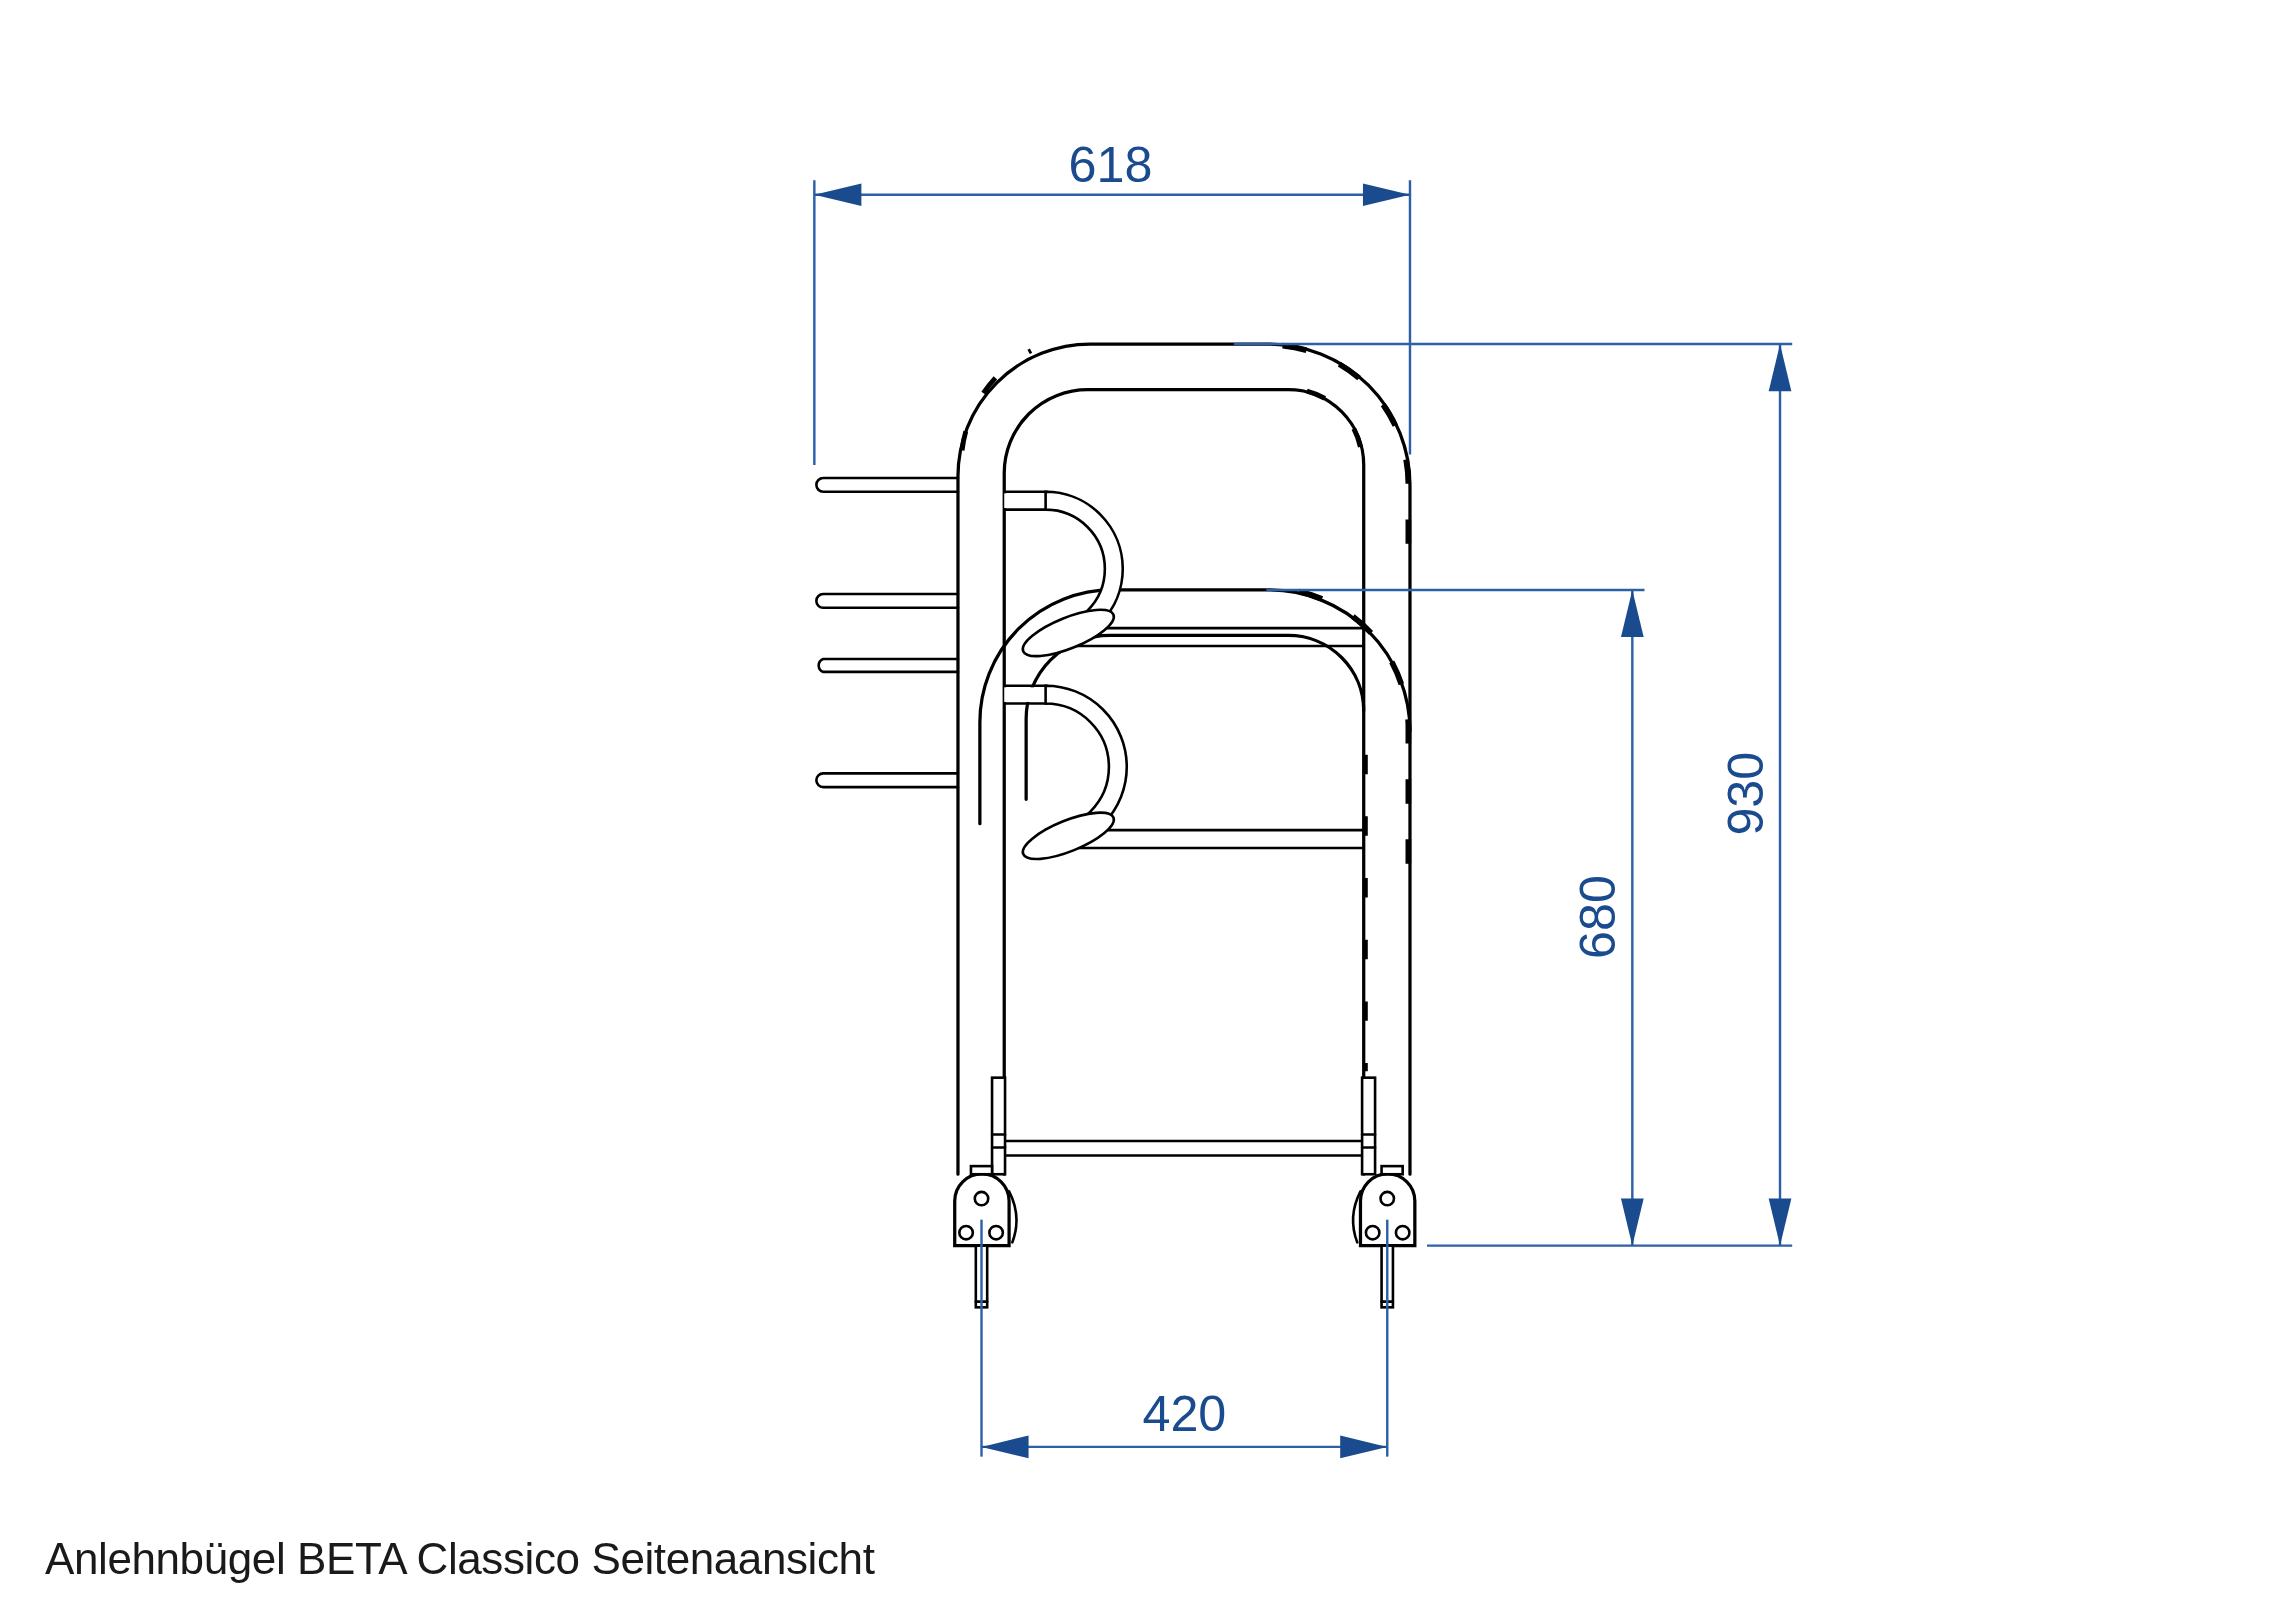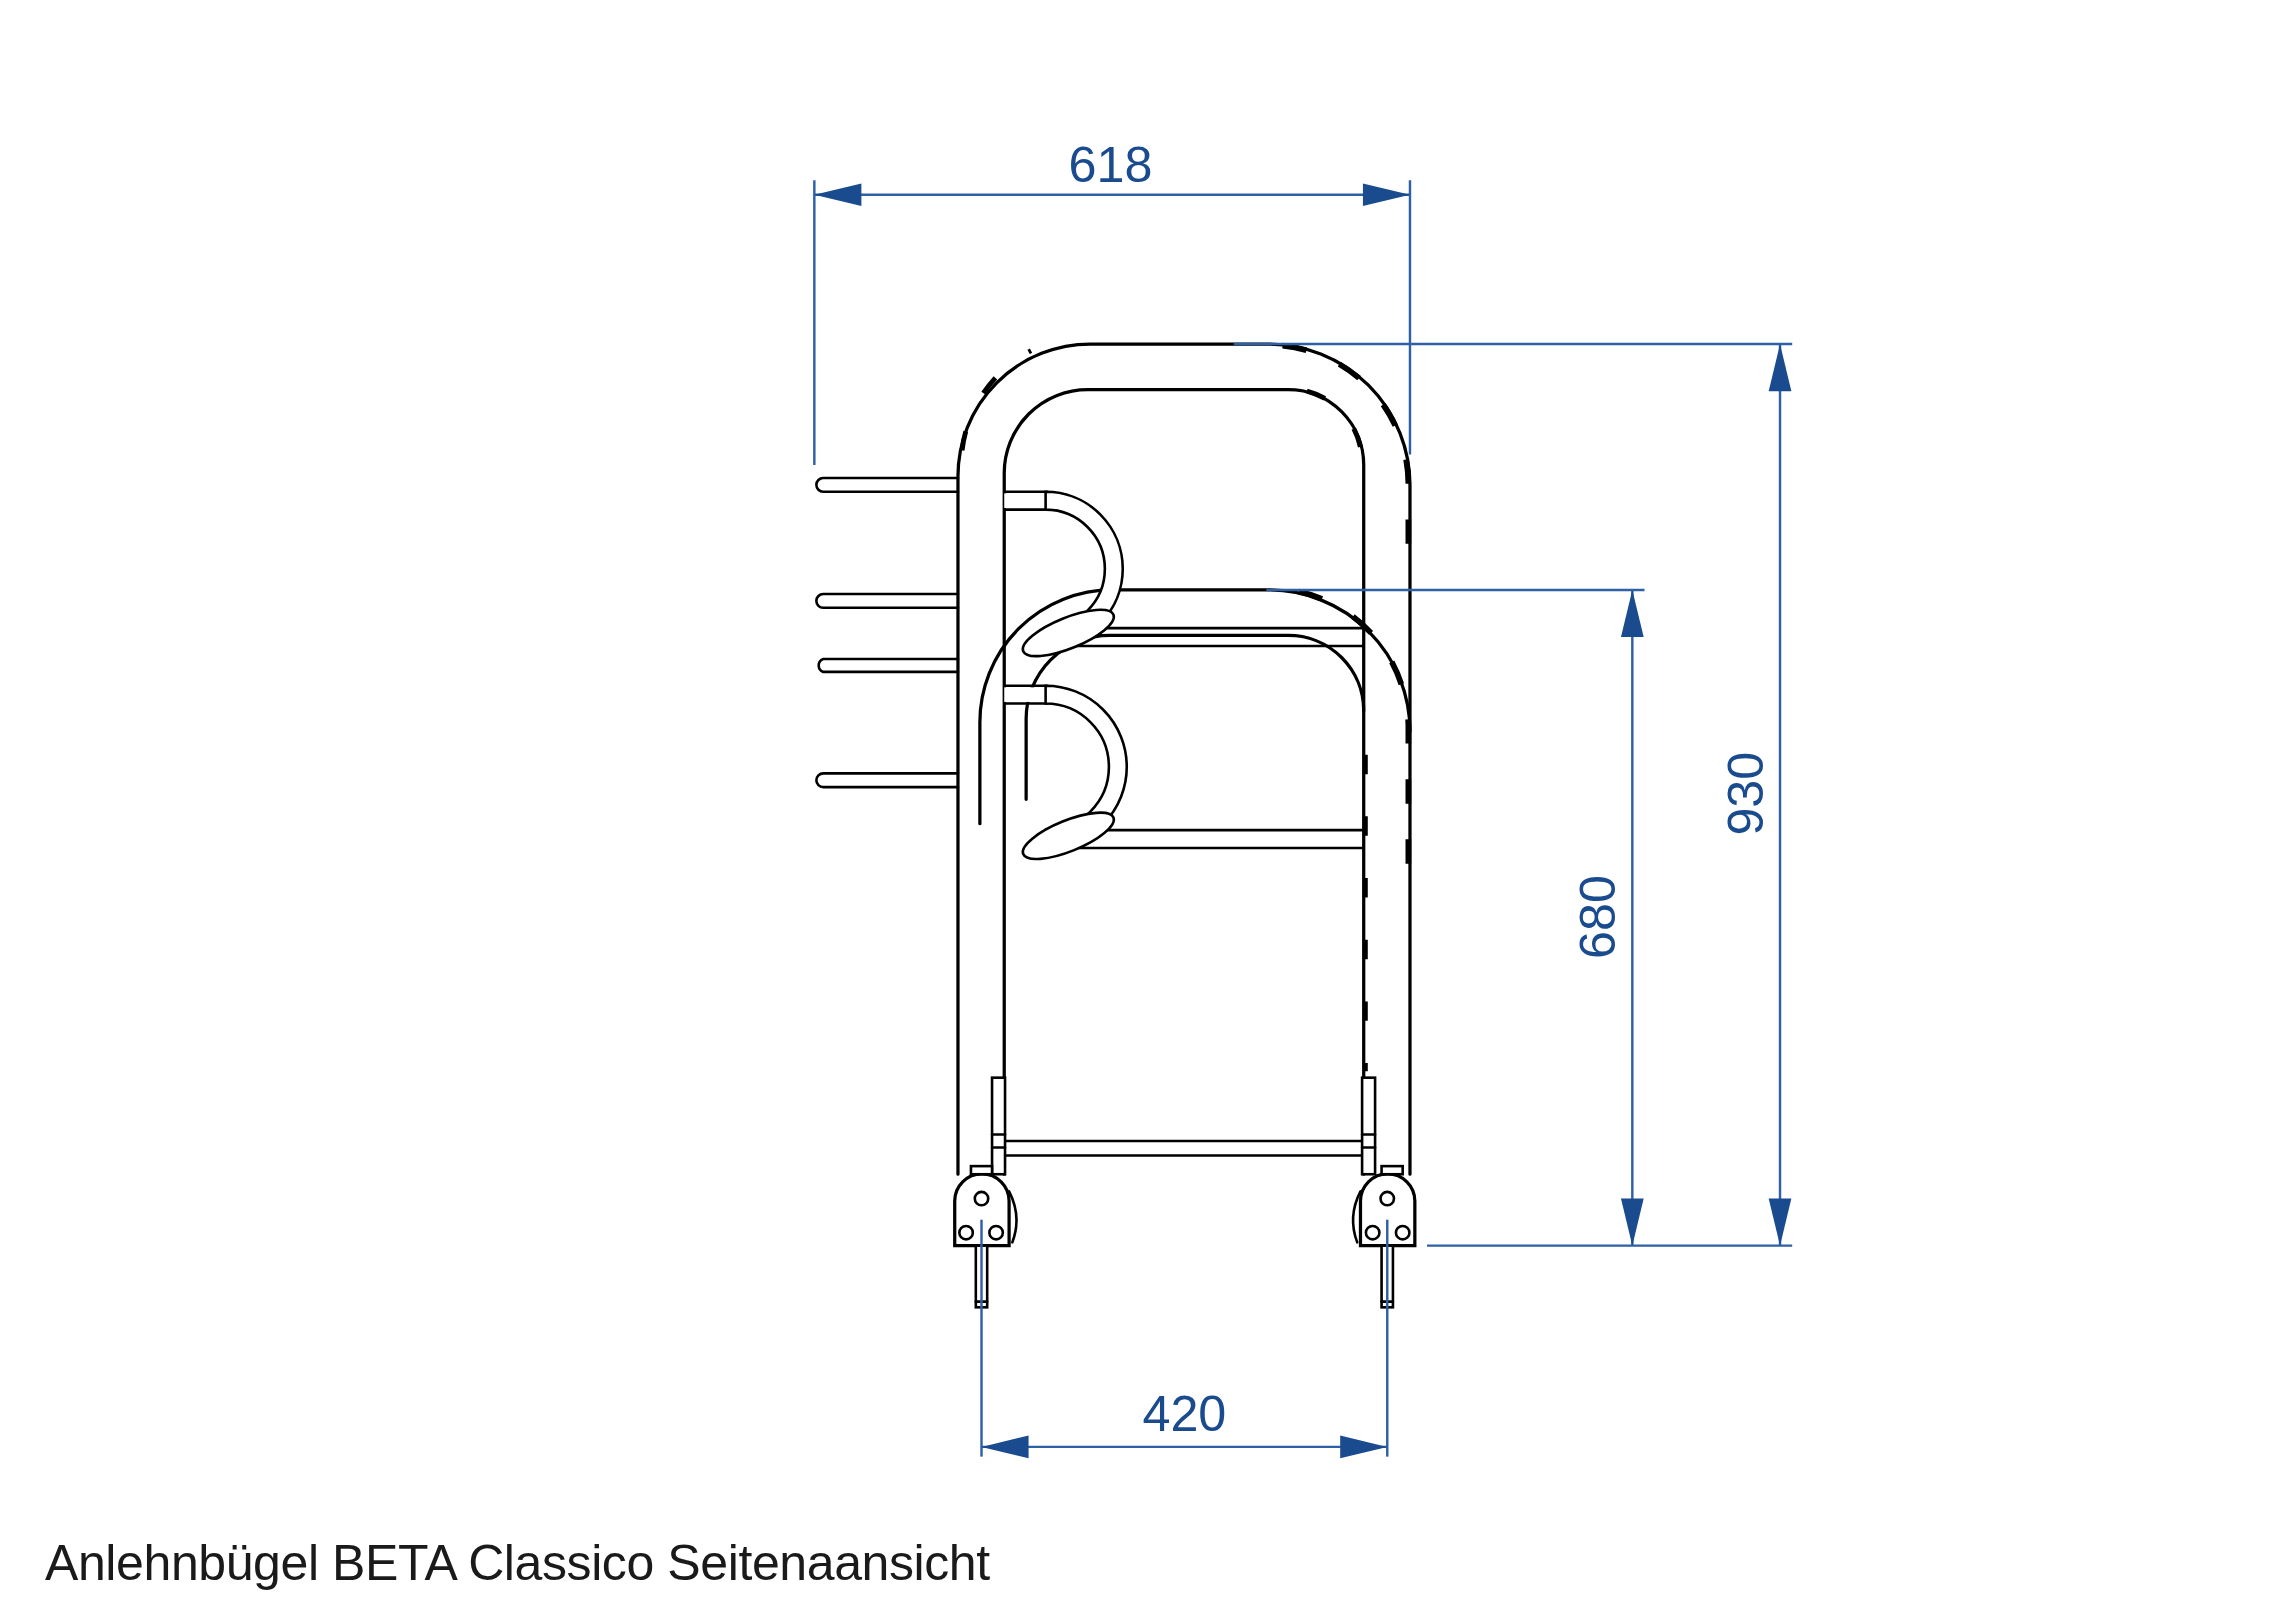--- a/index.html
+++ b/index.html
@@ -17,21 +17,21 @@
   }
   .stage svg {
     position: absolute;
     left: 0;
     top: 0;
   }
   .caption {
     position: absolute;
     left: 45px;
     top: 1534px;
-    font-size: 50px;
+    font-size: 44px;
     letter-spacing: -0.4px;
     color: #1a1a1a;
     white-space: nowrap;
   }
   
   .geo        { stroke: #000000; fill: none; stroke-width: 4;   stroke-linecap: round; }
   .geo-thin   { stroke: #000000; fill: none; stroke-width: 3.2; stroke-linecap: round; }
   .geo-fill   { stroke: #000000; fill: #ffffff; stroke-width: 4; }
   .geo-fill-t { stroke: #000000; fill: #ffffff; stroke-width: 3.2; }
   .geo-dash   { stroke: #000000; fill: none; stroke-width: 7; stroke-dasharray: 30 44; }

